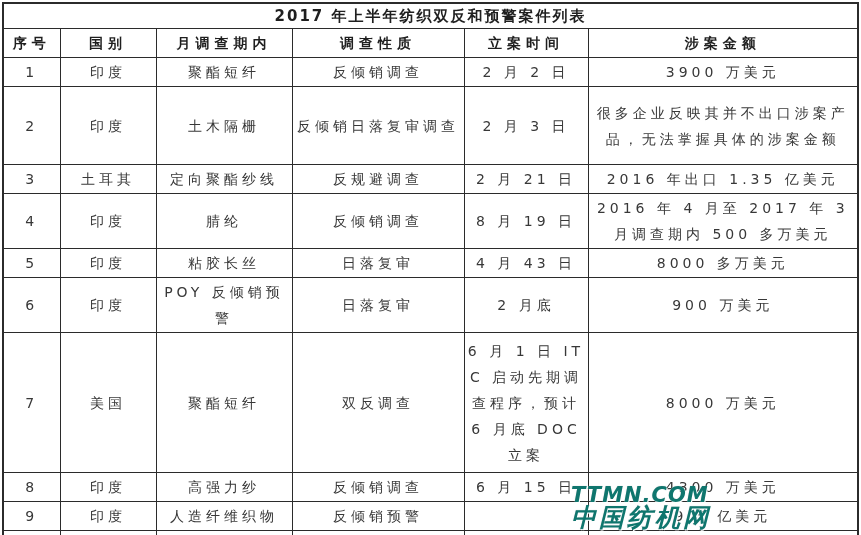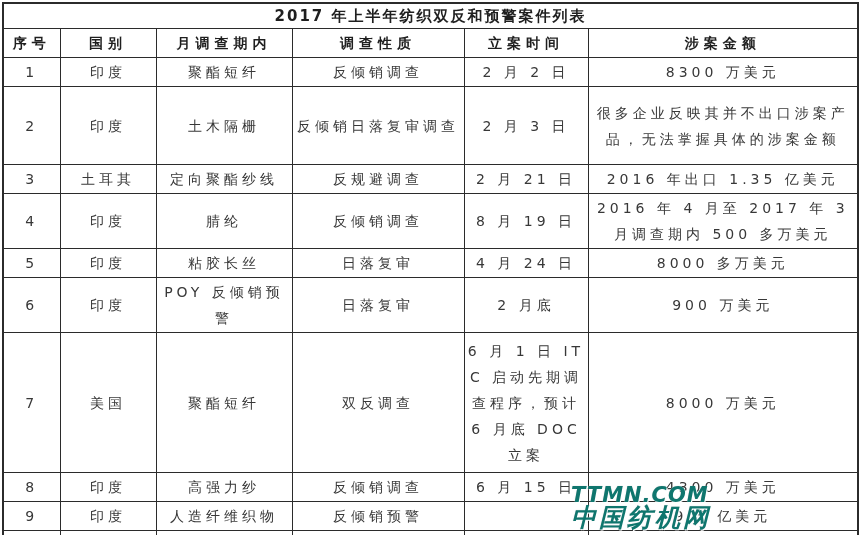--- a/index.html
+++ b/index.html
@@ -101,21 +101,21 @@
           <th>立案时间</th>
           <th>涉案金额</th>
         </tr>
 
     <tr>
           <td>1</td>
           <td>印度</td>
           <td>聚酯短纤</td>
           <td>反倾销调查</td>
           <td>2 月 2 日</td>
-          <td>8300 万美元</td>
+          <td>3900 万美元</td>
         </tr>
         <tr>
           <td>2</td>
           <td>印度</td>
           <td>土木隔栅</td>
           <td>反倾销日落复审调查</td>
           <td>2 月 3 日</td>
           <td>很多企业反映其并不出口涉案产品，无法掌握具体的涉案金额</td>
         </tr>
         <tr>
@@ -132,21 +132,21 @@
           <td>腈纶</td>
           <td>反倾销调查</td>
           <td>8 月 19 日</td>
           <td>2016 年 4 月至 2017 年 3 月调查期内 500 多万美元</td>
         </tr>
         <tr>
           <td>5</td>
           <td>印度</td>
           <td>粘胶长丝</td>
           <td>日落复审</td>
-          <td>4 月 24 日</td>
+          <td>4 月 43 日</td>
           <td>8000 多万美元</td>
         </tr>
         <tr>
           <td>6</td>
           <td>印度</td>
           <td>POY 反倾销预警</td>
           <td>日落复审</td>
           <td>2 月底</td>
           <td>900 万美元</td>
         </tr>

